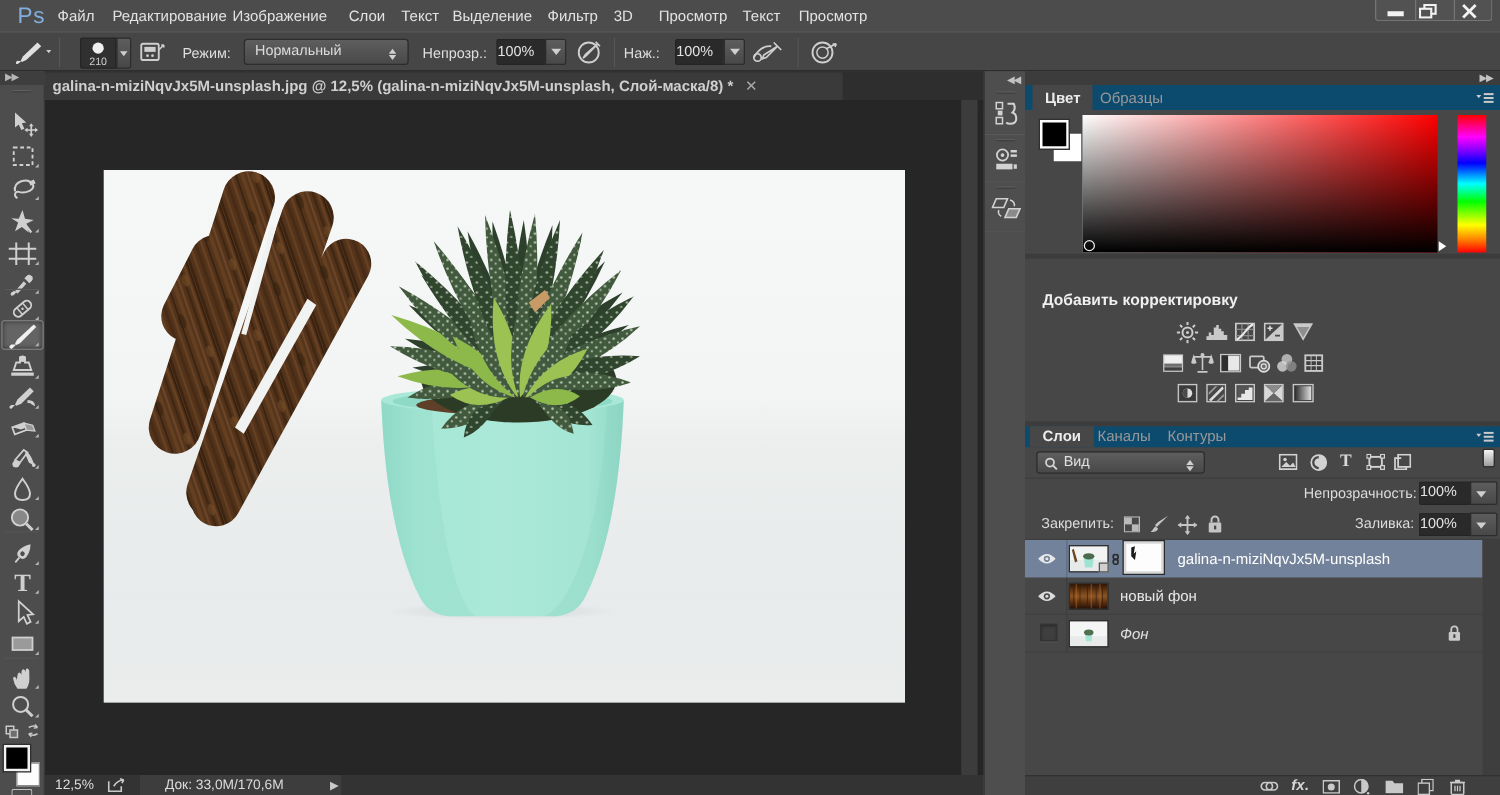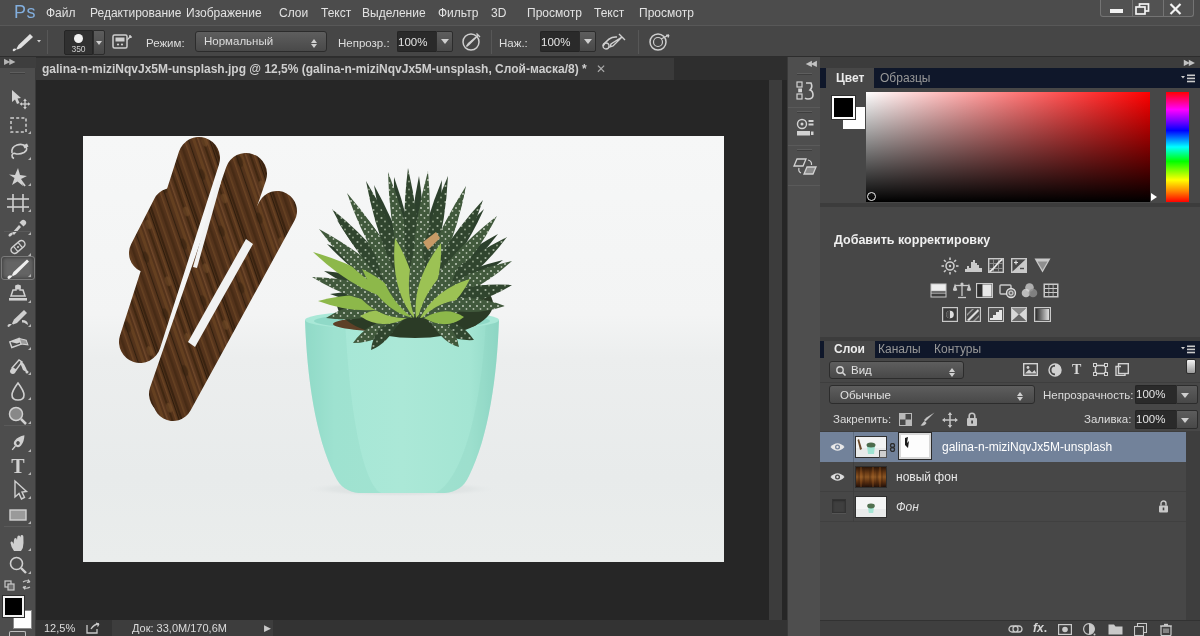--- a/index.html
+++ b/index.html
@@ -25,21 +25,21 @@
 
 #tabbar { left:36px; top:57px; width:751px; height:32px; background:#2e2e2e; }
 #doctab { position:absolute; left:0; top:1px; width:638px; height:22px; background:#3a3a3a; color:#cfcfcf; font-size:12px; font-weight:bold; line-height:22px; padding-left:6px; }
 #canvas { left:36px; top:80px; width:751px; height:540px; background:#262626; }
 #vscroll { position:absolute; left:733px; top:0px; width:13px; height:540px; background:#3c3c3c; }
 #statusbar { left:36px; top:620px; width:751px; height:16px; background:#333333; color:#dcdcdc; font-size:11px; }
 
 #dock { left:787px; top:57px; width:33px; height:579px; background:#4e4e4e; border-left:1px solid #3a3a3a; }
 
 #panels { left:820px; top:57px; width:380px; height:579px; background:#474747; }
-.ptabbar { position:absolute; left:0; width:380px; background:#0f172a; }
+.ptabbar { position:absolute; left:0; width:380px; background:#0c4a6e; }
 .ptab { position:absolute; top:0; font-size:12px; color:#989898; padding:0 10px; }
 .ptab.active { background:#474747; color:#ececec; font-weight:bold; }
 .pmenu { position:absolute; right:5px; width:14px; height:10px; }
 .ddstyle { background:linear-gradient(#5e5e5e,#484848); border:1px solid #2c2c2c; border-radius:3px; }
 .updn { position:absolute; top:4px; width:7px; height:10px; }
 .updn:before { content:""; position:absolute; left:0; top:-1px; border:3px solid transparent; border-bottom:4px solid #d0d0d0; }
 .updn:after { content:""; position:absolute; left:0; top:7px; border:3px solid transparent; border-top:4px solid #d0d0d0; }
 .eye { position:absolute; width:15px; height:10px; }
 .lthumb { position:absolute; width:30px; height:20px; top:5px; left:36px; }
 .ltext { position:absolute; font-size:12px; color:#e8e8e8; }
@@ -79,21 +79,21 @@
 
 <div class="abs" id="optionsbar">
   <svg style="position:absolute;left:8px;top:6px" width="34" height="20" viewBox="0 0 34 20">
       <path d="M22 2 L25 5 L13 16 L9.5 17.5 L8.5 16.5 L10.5 13 Z" fill="#e0e0e0"></path>
       <path d="M9 17 L6.5 19 Q5 19.8 4.7 18.3 Q4.5 17.3 6 16.5 Z" fill="#e0e0e0"></path>
       <path d="M29 8 L33 8 L31 10.5 Z" fill="#cfcfcf"></path>
     </svg>
   <div style="position:absolute;left:47px;top:4px;width:1px;height:24px;background:#3a3a3a;border-right:1px solid #575757"></div>
   <div style="position:absolute;left:64px;top:4px;width:29px;height:25px;background:#303030;border:1px solid #252525;border-radius:2px 0 0 2px">
     <div style="position:absolute;left:9px;top:3px;width:9px;height:9px;border-radius:50%;background:#f0f0f0"></div>
-    <div style="position:absolute;left:0;top:13px;width:27px;text-align:center;font-size:8.5px;color:#cfcfcf">350</div>
+    <div style="position:absolute;left:0;top:13px;width:27px;text-align:center;font-size:8.5px;color:#cfcfcf">210</div>
   </div>
   <div style="position:absolute;left:93px;top:4px;width:12px;height:25px;background:linear-gradient(#5d5d5d,#484848);border:1px solid #2c2c2c;border-radius:0 2px 2px 0">
     <div style="position:absolute;left:2px;top:10px;border:3.5px solid transparent;border-top:4.5px solid #cfcfcf"></div>
   </div>
   <svg style="position:absolute;left:112px;top:6px" width="20" height="20" viewBox="0 0 20 20">
       <rect x="1" y="3" width="14" height="13" rx="1.5" fill="none" stroke="#cfcfcf" stroke-width="1.5"></rect>
       <rect x="3.5" y="5.5" width="9" height="4" fill="#cfcfcf"></rect>
       <path d="M15 8 L19 4 M19 4 L17 4 M19 4 L19 6" stroke="#cfcfcf" stroke-width="1.3" fill="none"></path>
       <circle cx="6" cy="12.5" r="1.1" fill="#cfcfcf"></circle>
       <circle cx="10" cy="12.5" r="1.1" fill="#cfcfcf"></circle>
@@ -640,24 +640,20 @@
           </svg>
         <svg style="position:absolute;left:95px;top:2px" width="14" height="13" viewBox="0 0 14 13">
             <rect x="3.5" y="0.7" width="9.8" height="9.8" fill="none" stroke="#d2d2d2" stroke-width="1.4"></rect>
             <path d="M6 3.5 L1 3.5 L1 12.5 L10 12.5 L10 10.5" fill="none" stroke="#d2d2d2" stroke-width="1.4"></path>
           </svg>
       </div>
       <div style="position:absolute;left:366px;top:1px;width:10px;height:15px;background:linear-gradient(#f5f5f5,#9a9a9a);border:1px solid #2d2d2d;border-radius:2px"></div>
     </div>
 
     <div style="position:absolute;left:0;top:26px;width:380px;height:24px;">
-      <div class="ddstyle" style="position:absolute;left:9px;top:1px;width:206px;height:19px;">
-        <span style="position:absolute;left:10px;top:2.5px;font-size:11.5px;color:#e0e0e0">Обычные</span>
-        <span class="updn" style="right:10px;"></span>
-      </div>
       <span style="position:absolute;left:223px;top:5px;font-size:11.5px;color:#dcdcdc">Непрозрачность:</span>
       <div class="valbox" style="left:315px;top:1px;width:41px;">100%</div>
       <div class="valarr" style="left:356px;top:1px;width:22px;"></div>
     </div>
 
     <div style="position:absolute;left:0;top:50px;width:380px;height:24px;border-bottom:1px solid #3e3e3e">
       <span style="position:absolute;left:13px;top:5px;font-size:11.5px;color:#dcdcdc">Закрепить:</span>
       <div id="lockicons" style="position:absolute;left:76px;top:2px;width:110px;height:20px;">
         <svg style="position:absolute;left:3px;top:3px" width="13" height="13" viewBox="0 0 13 13">
             <rect x="0.5" y="0.5" width="12" height="12" fill="none" stroke="#b9b9b9" stroke-width="1"></rect>

